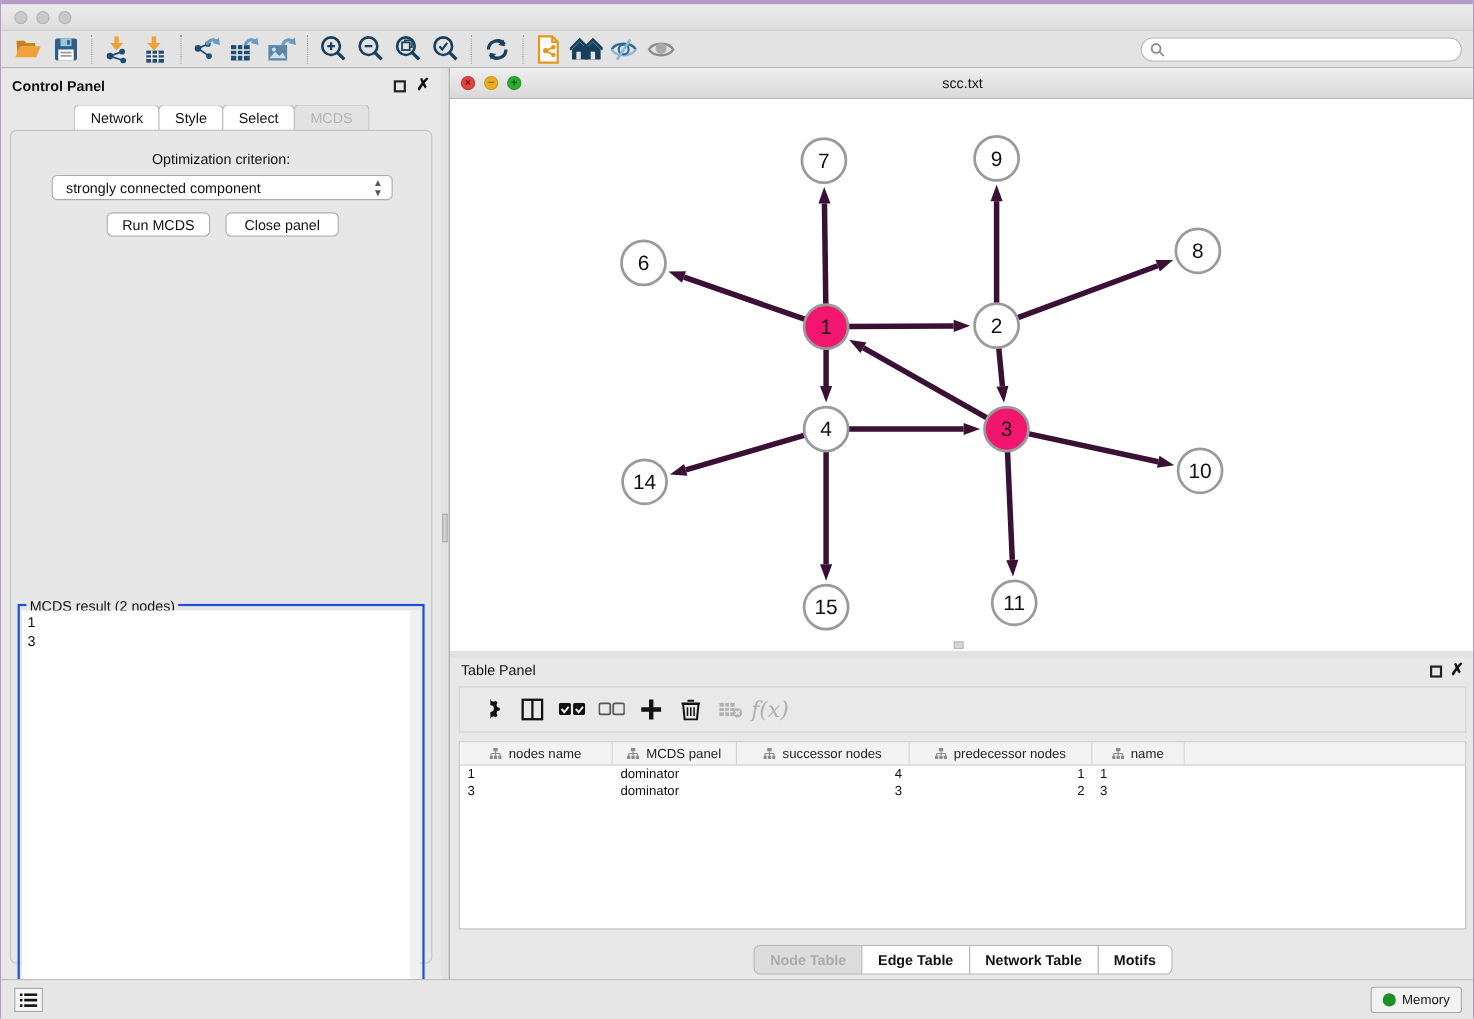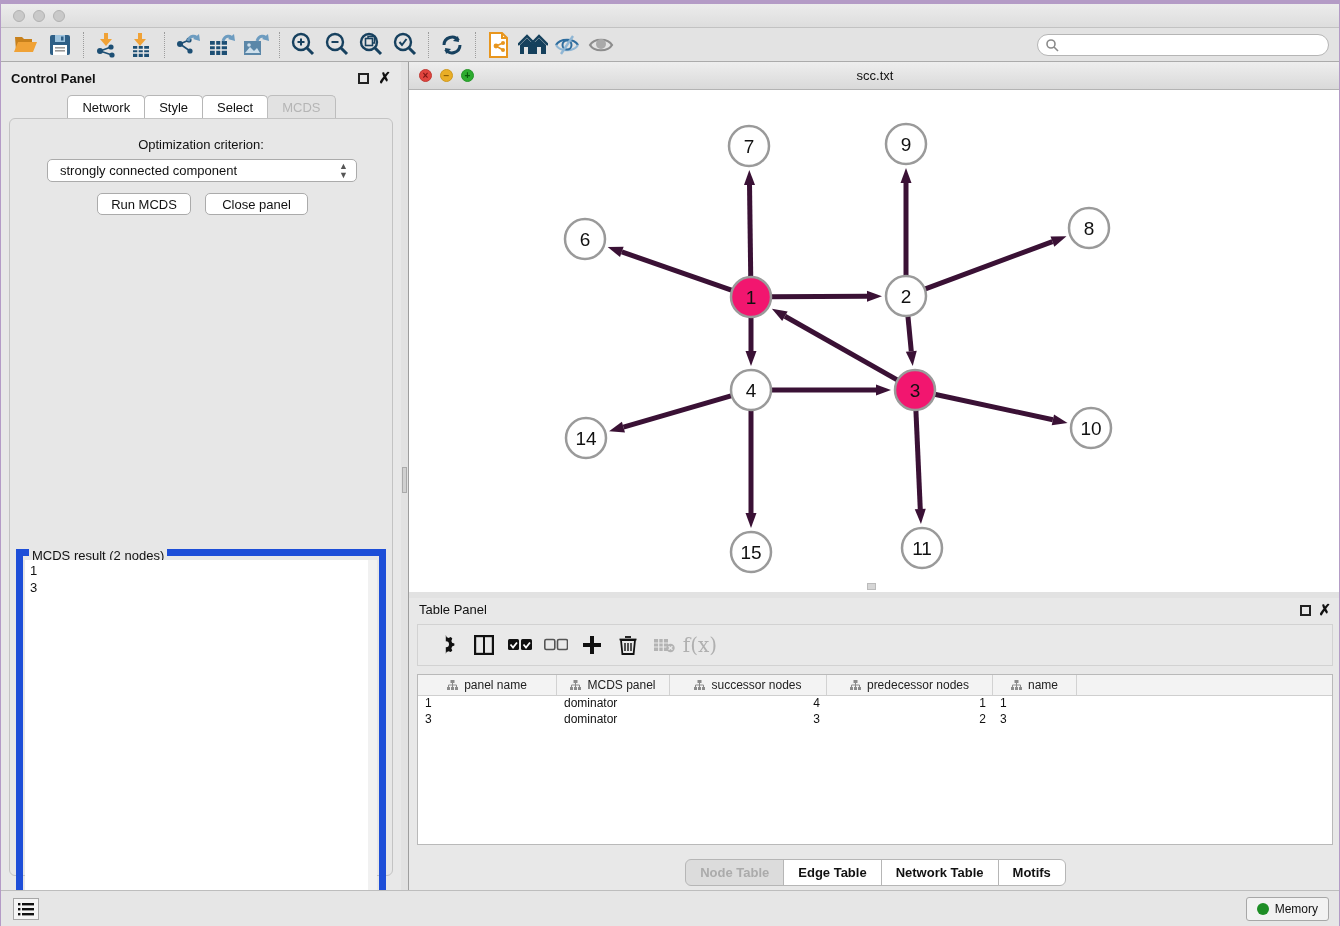--- a/index.html
+++ b/index.html
@@ -55,21 +55,21 @@
     background:#fff; border:1px solid #ababab; border-radius:5px; display:flex;
     align-items:center; font-size:13px; padding-left:12px; color:#111; }
   #criterion-chevrons { position:absolute; right:8px; top:2px; display:flex;
     flex-direction:column; line-height:9px; font-size:9px; color:#555; }
   .cp-btn { position:absolute; top:74px; height:22px; background:#fff;
     border:1px solid #ababab; border-radius:5px; font-size:13px; color:#111;
     display:flex; align-items:center; justify-content:center; }
   #run-btn { left:87px; width:94px; } #closepanel-btn { left:195px; width:103px; }
 
   #result-box { position:absolute; left:6px; top:430px; width:370px; height:374px;
-    border:7px solid #1d4ed8; }
+    border:2px solid #1d4ed8; }
   #result-legend { position:absolute; left:6px; top:-8px; background:#e7e7e7;
     font-size:13px; color:#111; padding:0 3px; }
   #result-text { position:absolute; left:2px; top:4px; right:2px; bottom:2px;
     background:#fff; font-size:13px; color:#111; padding:2px 5px; line-height:17px; }
   #result-scroll { position:absolute; right:2px; top:4px; width:9px; bottom:2px;
     background:#f1f1f1; }
 
   
   #v-splitter { left:400px; top:62px; width:8px; height:828px; background:#e2e2e2;
     border-right:1px solid #9e9e9e; }
@@ -99,21 +99,21 @@
   
   #table-panel { left:408px; top:598px; width:932px; height:292px; background:#e8e8e8; }
   #tp-title { position:absolute; left:10px; top:4px; font-size:13px; color:#111; }
   #tp-float { right:30px; top:7px; } #tp-close { right:10px; top:6px; }
   #tp-toolbar { position:absolute; left:8px; top:26px; width:916px; height:42px;
     background:#e9e9e9; border:1px solid #d2d2d2; display:flex; align-items:center;
     padding-left:12px; }
   .tp-icon { width:36px; height:32px; display:flex; align-items:center;
     justify-content:center; flex:0 0 auto; font-size:19px; color:#111; }
   .tp-icon.disabled { color:#adadad; }
-  #fx-icon { font-family:"DejaVu Serif", serif; font-size:20px; color:#b0b0b0; }
+  #fx-icon { font-family:"DejaVu Serif", serif; font-style:italic; font-size:20px; color:#b0b0b0; }
 
   #node-table { position:absolute; left:8px; top:76px; width:916px; height:171px;
     background:#fff; border:1px solid #b9b9b9; }
   #nt-header { display:flex; height:21px; background:#f3f3f3; border-bottom:1px solid #cfcfcf; }
   .nt-hcell { display:flex; align-items:center; justify-content:center; gap:6px;
     font-size:12px; color:#222; border-right:1px solid #d2d2d2; height:100%; }
   .nt-row { display:flex; height:16px; font-size:12px; color:#111; }
   .nt-cell { padding:0 7px; overflow:hidden; white-space:nowrap; }
   .al { text-align:left; } .ar { text-align:right; }
 
@@ -484,21 +484,21 @@
   <div id="node-table">
     <div id="nt-header">
         <span class="nt-hcell" style="width: 139px;">
           <svg width="11" height="10" viewBox="0 0 11 10">
             <rect x="3.5" y="0" width="4" height="3" fill="#8b8b8b"></rect>
             <path d="M5.5 3v2M1.5 5v2M5.5 5v2M9.5 5v2M1.5 5h8" stroke="#8b8b8b" stroke-width="1"></path>
             <rect x="0" y="7" width="3" height="3" fill="#8b8b8b"></rect>
             <rect x="4" y="7" width="3" height="3" fill="#8b8b8b"></rect>
             <rect x="8" y="7" width="3" height="3" fill="#8b8b8b"></rect>
           </svg>
-          <span>panel name</span>
+          <span>nodes name</span>
         </span>
         <span class="nt-hcell" style="width: 113px;">
           <svg width="11" height="10" viewBox="0 0 11 10">
             <rect x="3.5" y="0" width="4" height="3" fill="#8b8b8b"></rect>
             <path d="M5.5 3v2M1.5 5v2M5.5 5v2M9.5 5v2M1.5 5h8" stroke="#8b8b8b" stroke-width="1"></path>
             <rect x="0" y="7" width="3" height="3" fill="#8b8b8b"></rect>
             <rect x="4" y="7" width="3" height="3" fill="#8b8b8b"></rect>
             <rect x="8" y="7" width="3" height="3" fill="#8b8b8b"></rect>
           </svg>
           <span>MCDS panel</span>

